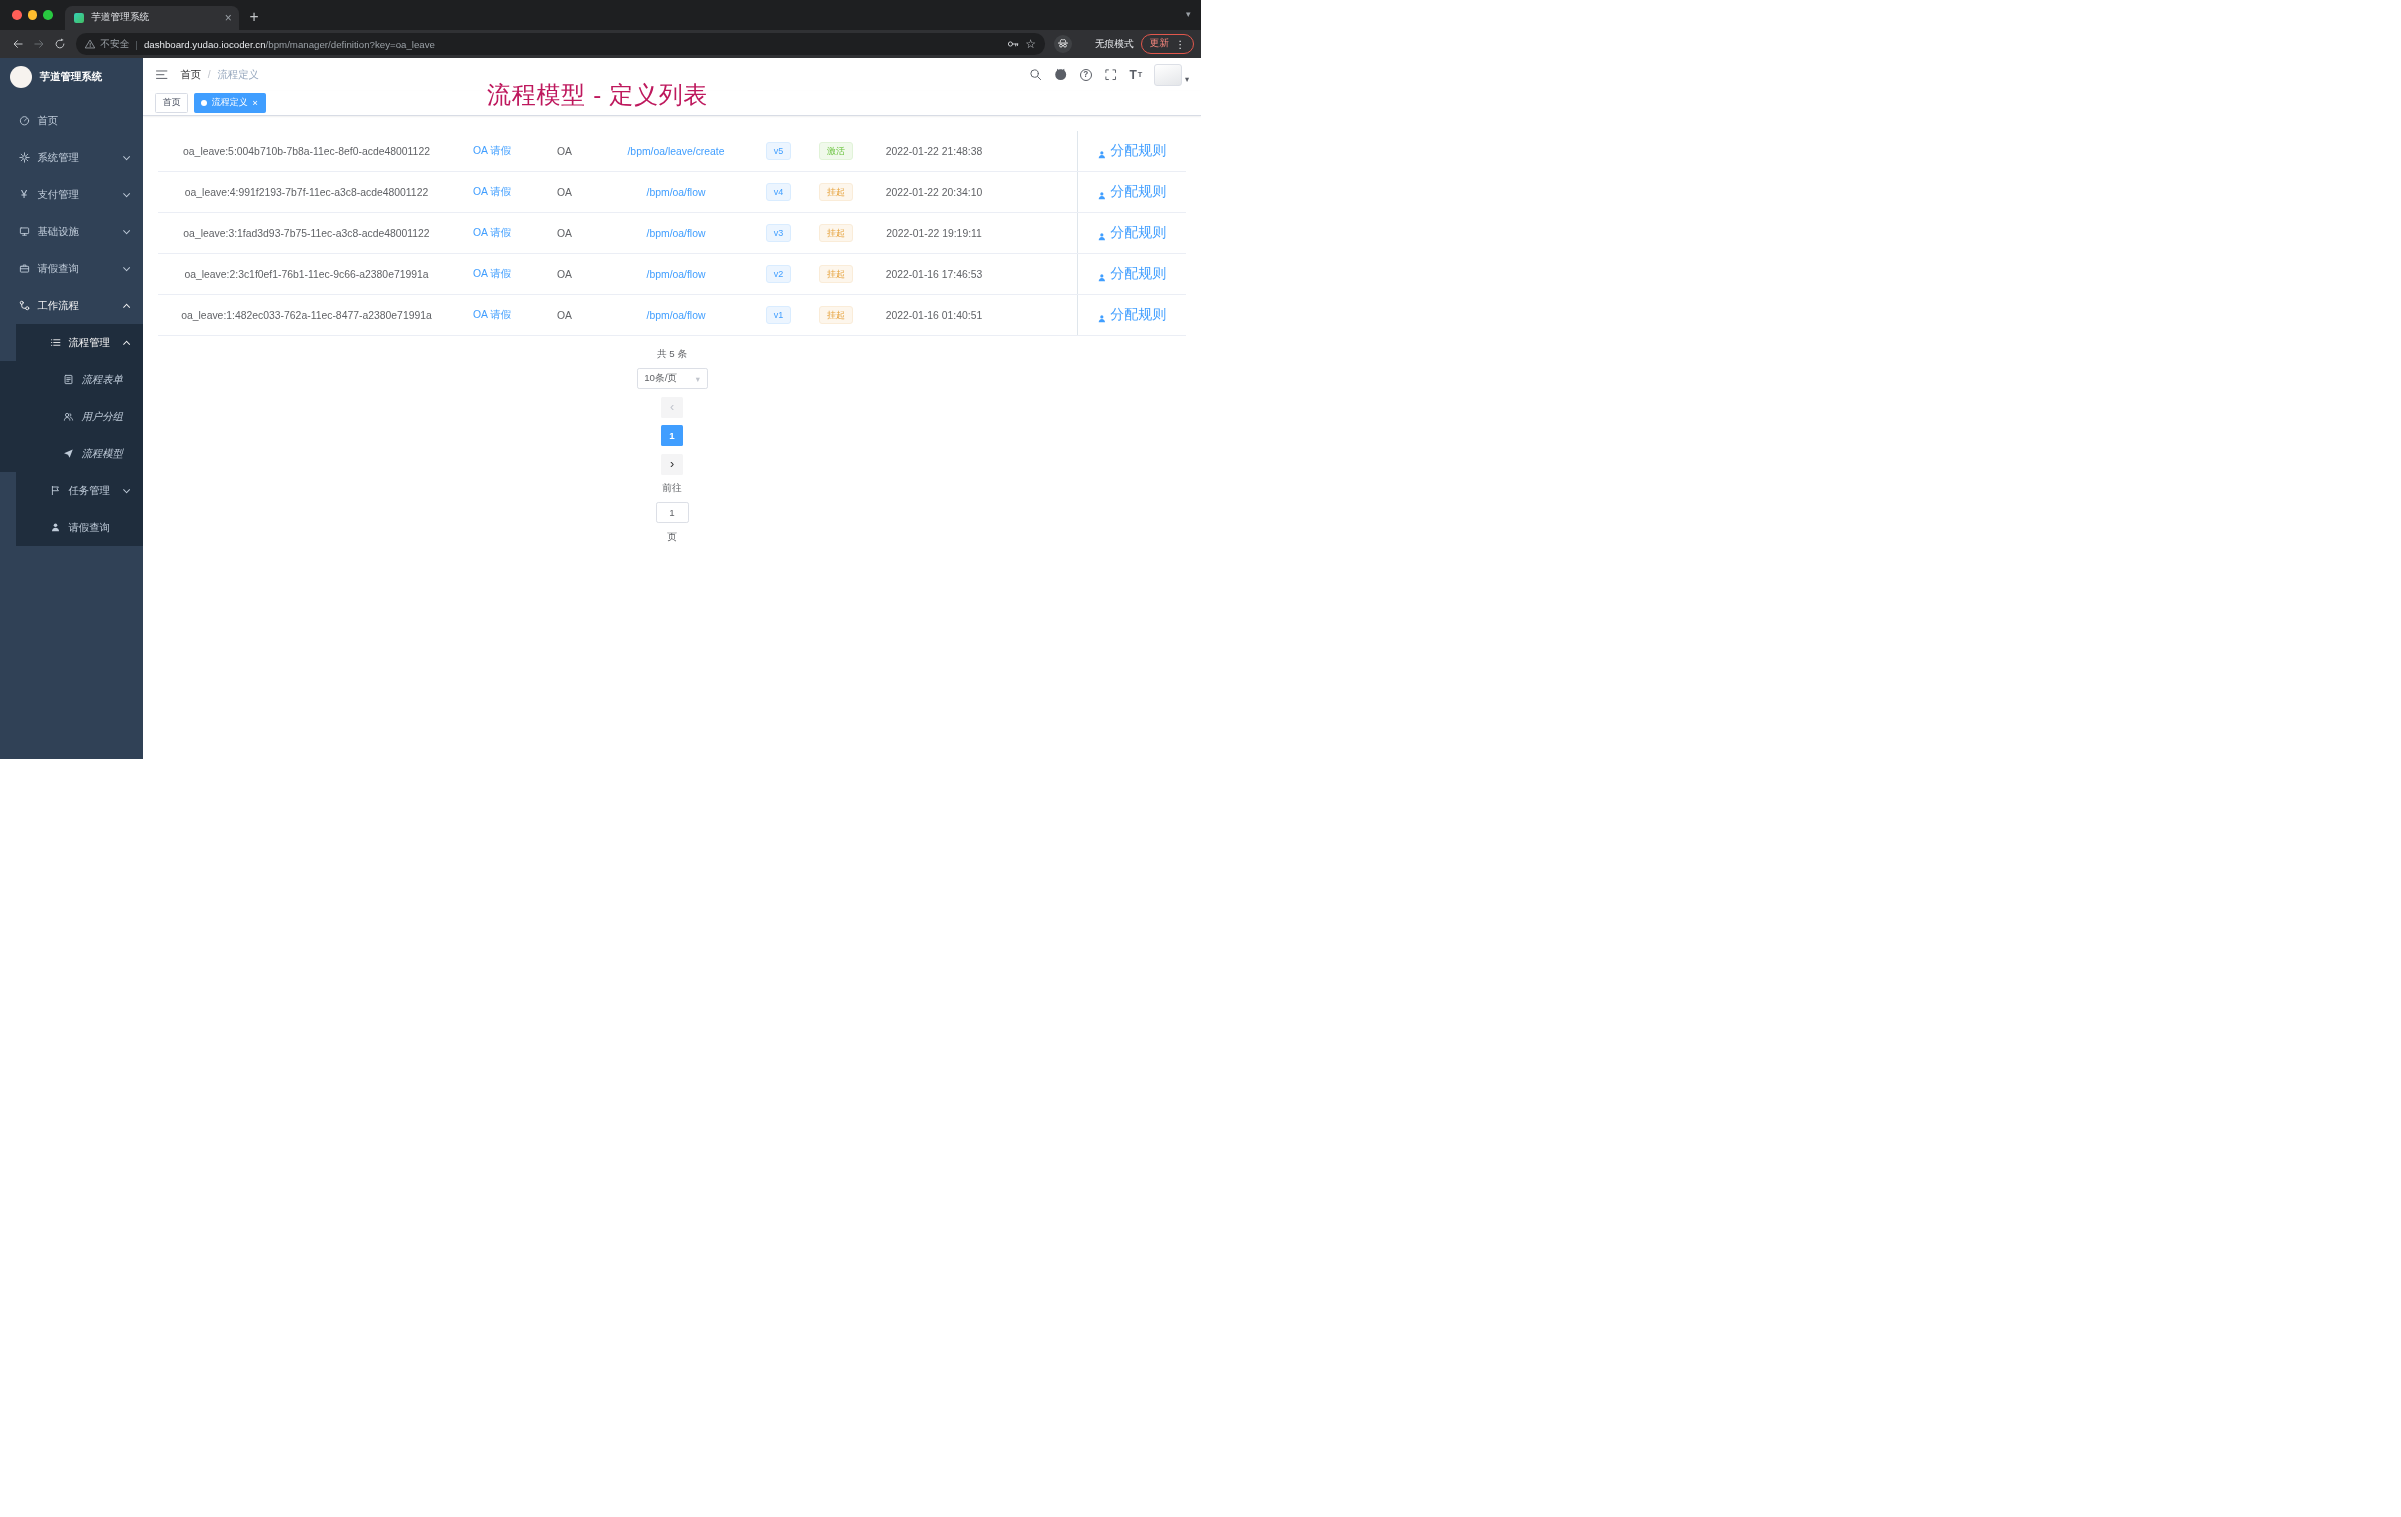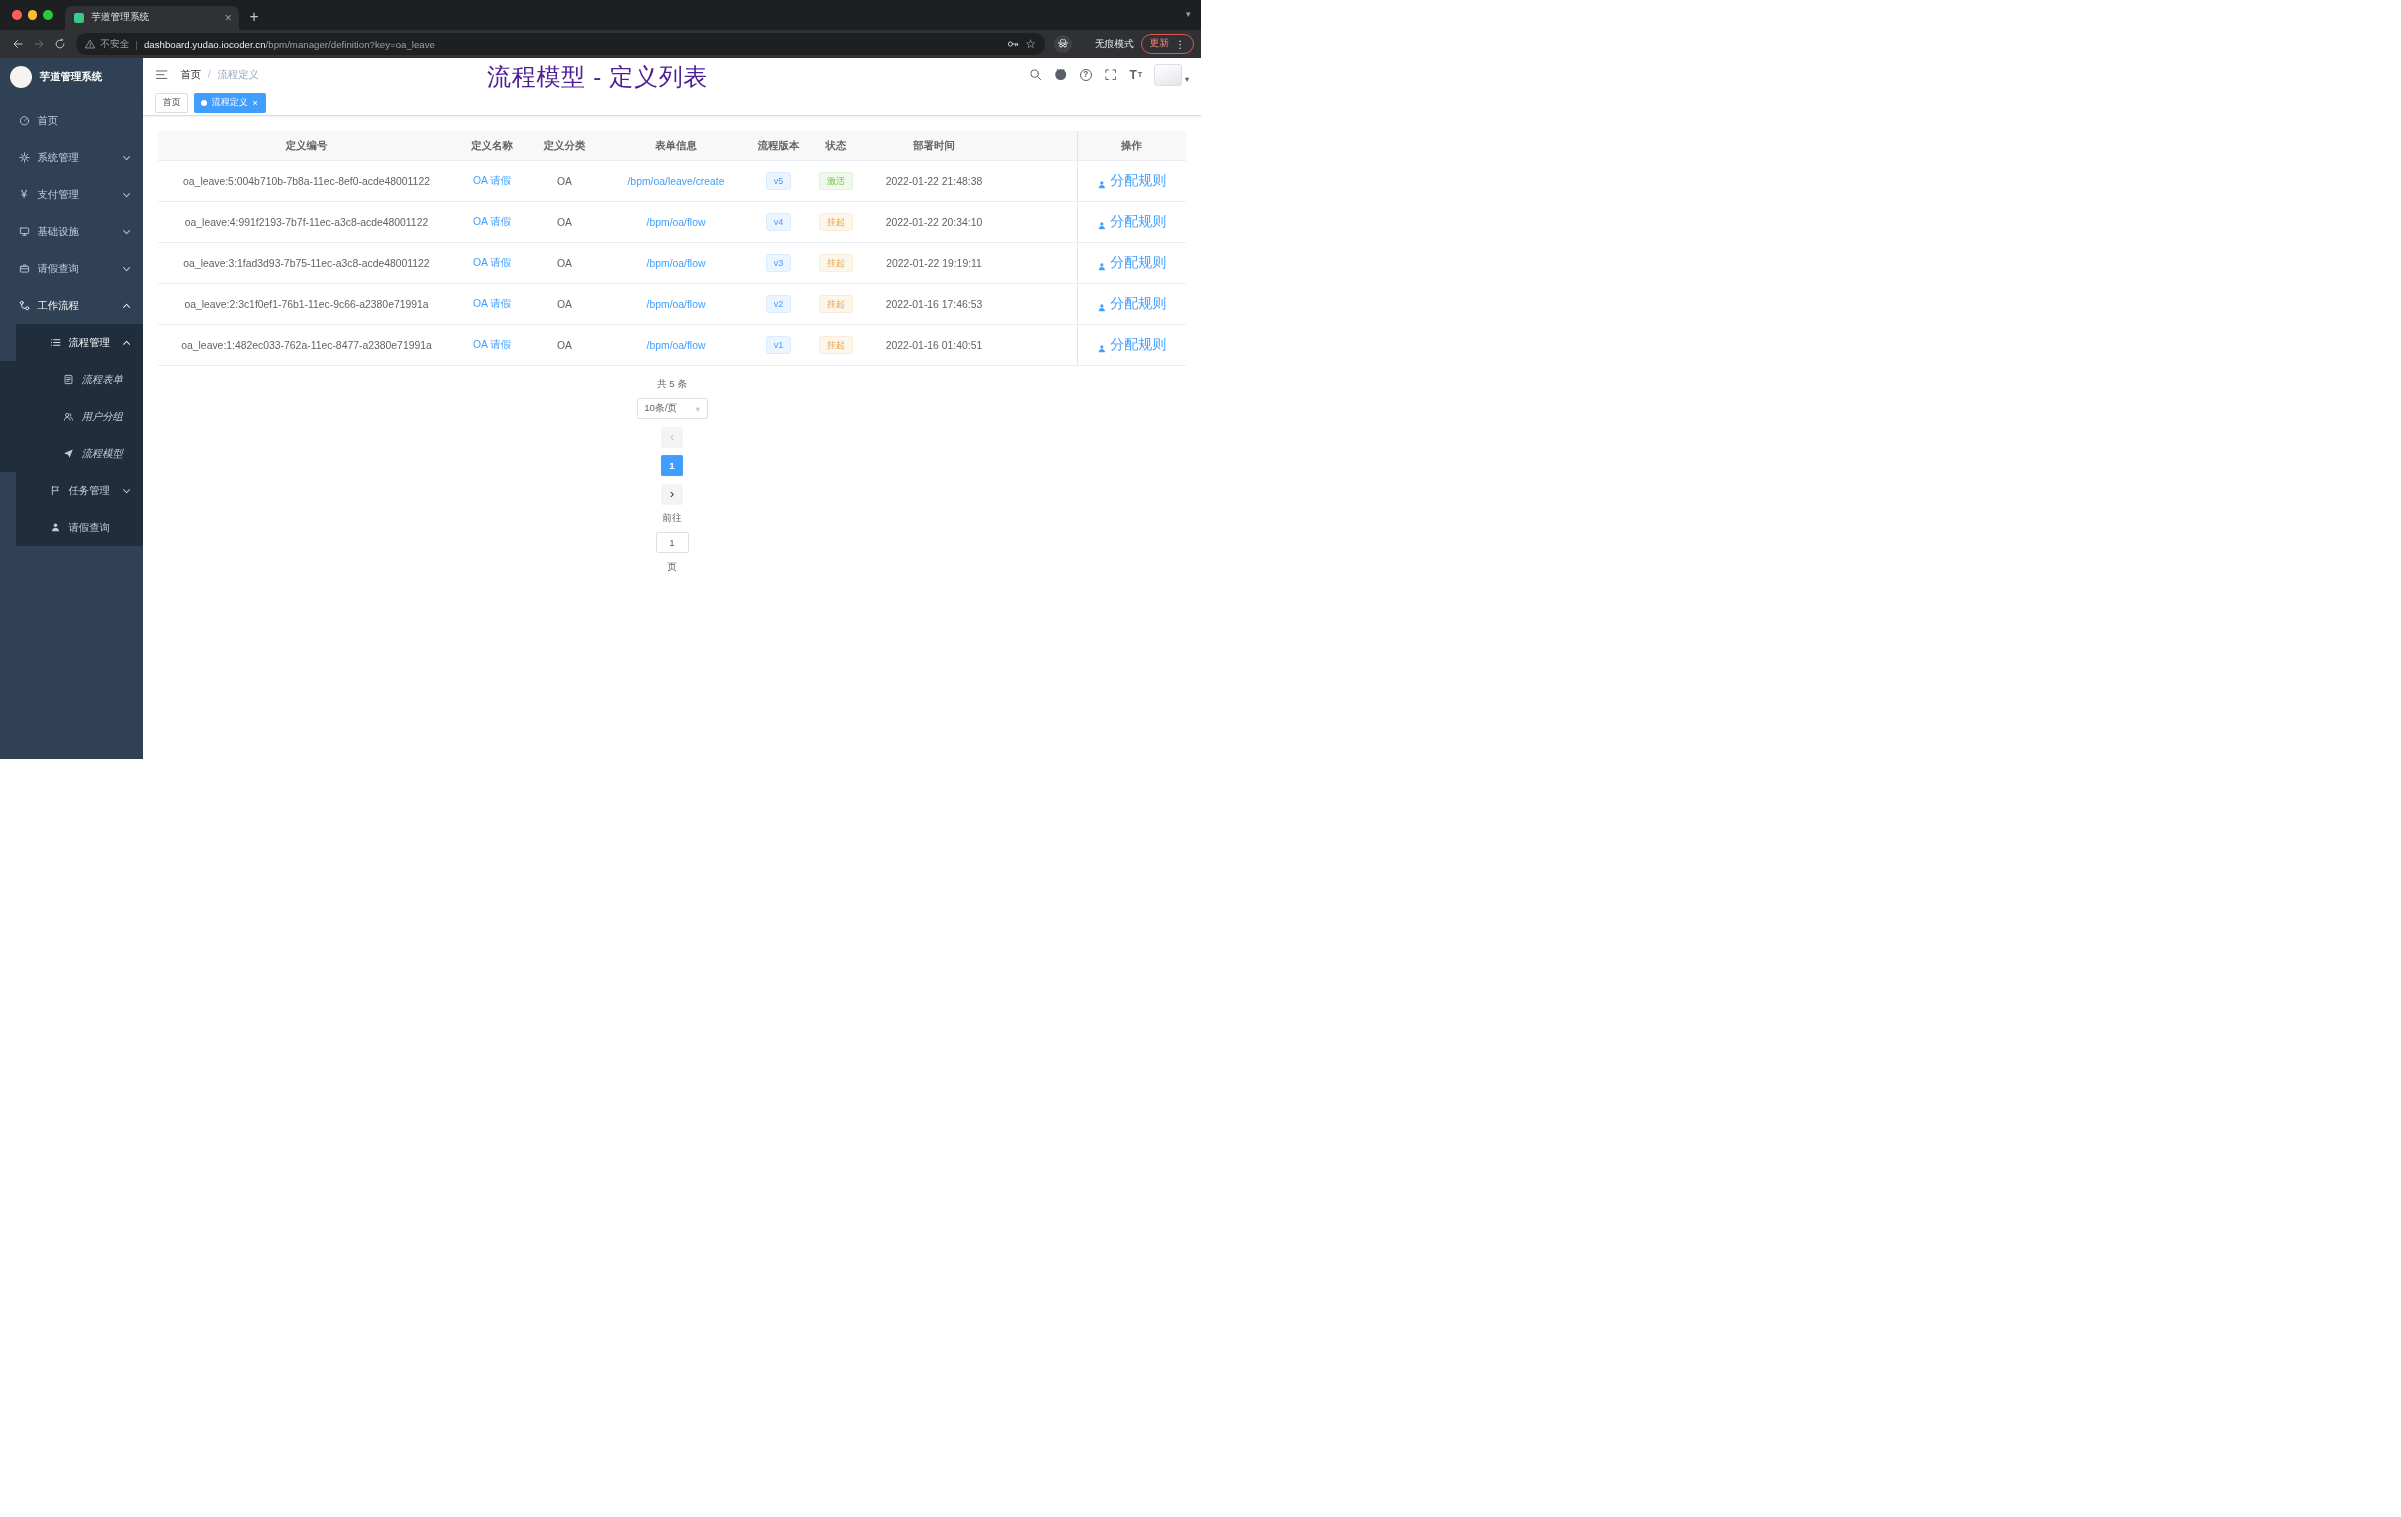--- a/index.html
+++ b/index.html
@@ -60,21 +60,21 @@
   .submenu { background:#1f2d3d; }
   .mi.active { color:#f4f4f5; }
 
   .main { flex:1; display:flex; flex-direction:column; background:#fff; min-width:0; }
   .navbar { height:33px; display:flex; align-items:center; padding:0 12px; position:relative; z-index:2; }
   .hamburger { margin-right:12px; color:#5a5e66; cursor:pointer; }
   .hamburger svg { width:13.4px; height:13.4px; }
   .breadcrumb { font-size:10.4px; color:#303133; display:flex; gap:6.7px; align-items:center; }
   .bc-sep { color:#c0c4cc; }
   .bc-current { color:#97a8be; }
-  .annotation { position:absolute; left:344px; top:3px; font-size:24px; color:#4c1d95; font-weight:500; white-space:nowrap; z-index:5; letter-spacing:0.7px; }
+  .annotation { position:absolute; left:344px; top:21px; font-size:24px; color:#be185d; font-weight:500; white-space:nowrap; z-index:5; letter-spacing:0.7px; }
   .nav-right { margin-left:auto; display:flex; align-items:center; gap:11px; color:#5a5e66; }
   .nav-ic { width:14px; height:14px; cursor:pointer; display:flex; align-items:center; justify-content:center; }
   .nav-ic svg { width:13.4px; height:13.4px; }
   .q-circle { width:12px; height:12px; border:1px solid #5a5e66; border-radius:50%; font-size:8.2px; display:flex; align-items:center; justify-content:center; font-weight:bold; }
   .fs-big { font-size:12px; font-weight:bold; }
   .fs-small { font-size:7.4px; font-weight:bold; margin-left:0.7px; }
   .avatar-wrap { display:flex; align-items:flex-end; gap:3px; cursor:pointer; }
   .avatar { width:28px; height:22px; border-radius:3px; background:linear-gradient(160deg,#ffffff,#e4e6e9); border:0.7px solid #dcdfe6; }
   .avatar-caret { color:#5a5e66; font-size:8.2px; margin-bottom:1.5px; }
 
@@ -364,31 +364,20 @@
       </span>
       <span class="tag-item active">
         <span class="tag-dot"></span>
         <span>流程定义</span>
         <span class="tag-close">×</span>
       </span>
     </div>
 
     <div class="content">
 
-      <div class="thead">
-        <div class="th c-id">定义编号</div>
-        <div class="th c-name">定义名称</div>
-        <div class="th c-cat">定义分类</div>
-        <div class="th c-form">表单信息</div>
-        <div class="th c-ver">流程版本</div>
-        <div class="th c-status">状态</div>
-        <div class="th c-time">部署时间</div>
-        <div class="th c-spacer"></div>
-        <div class="th c-op op-border">操作</div>
-      </div>
 
       <div>
         <div class="tr">
           <div class="td c-id">
               <span>oa_leave:5:004b710b-7b8a-11ec-8ef0-acde48001122</span>
             </div>
           <div class="td c-name">
               <a class="blue-link">OA 请假</a>
             </div>
           <div class="td c-cat">

